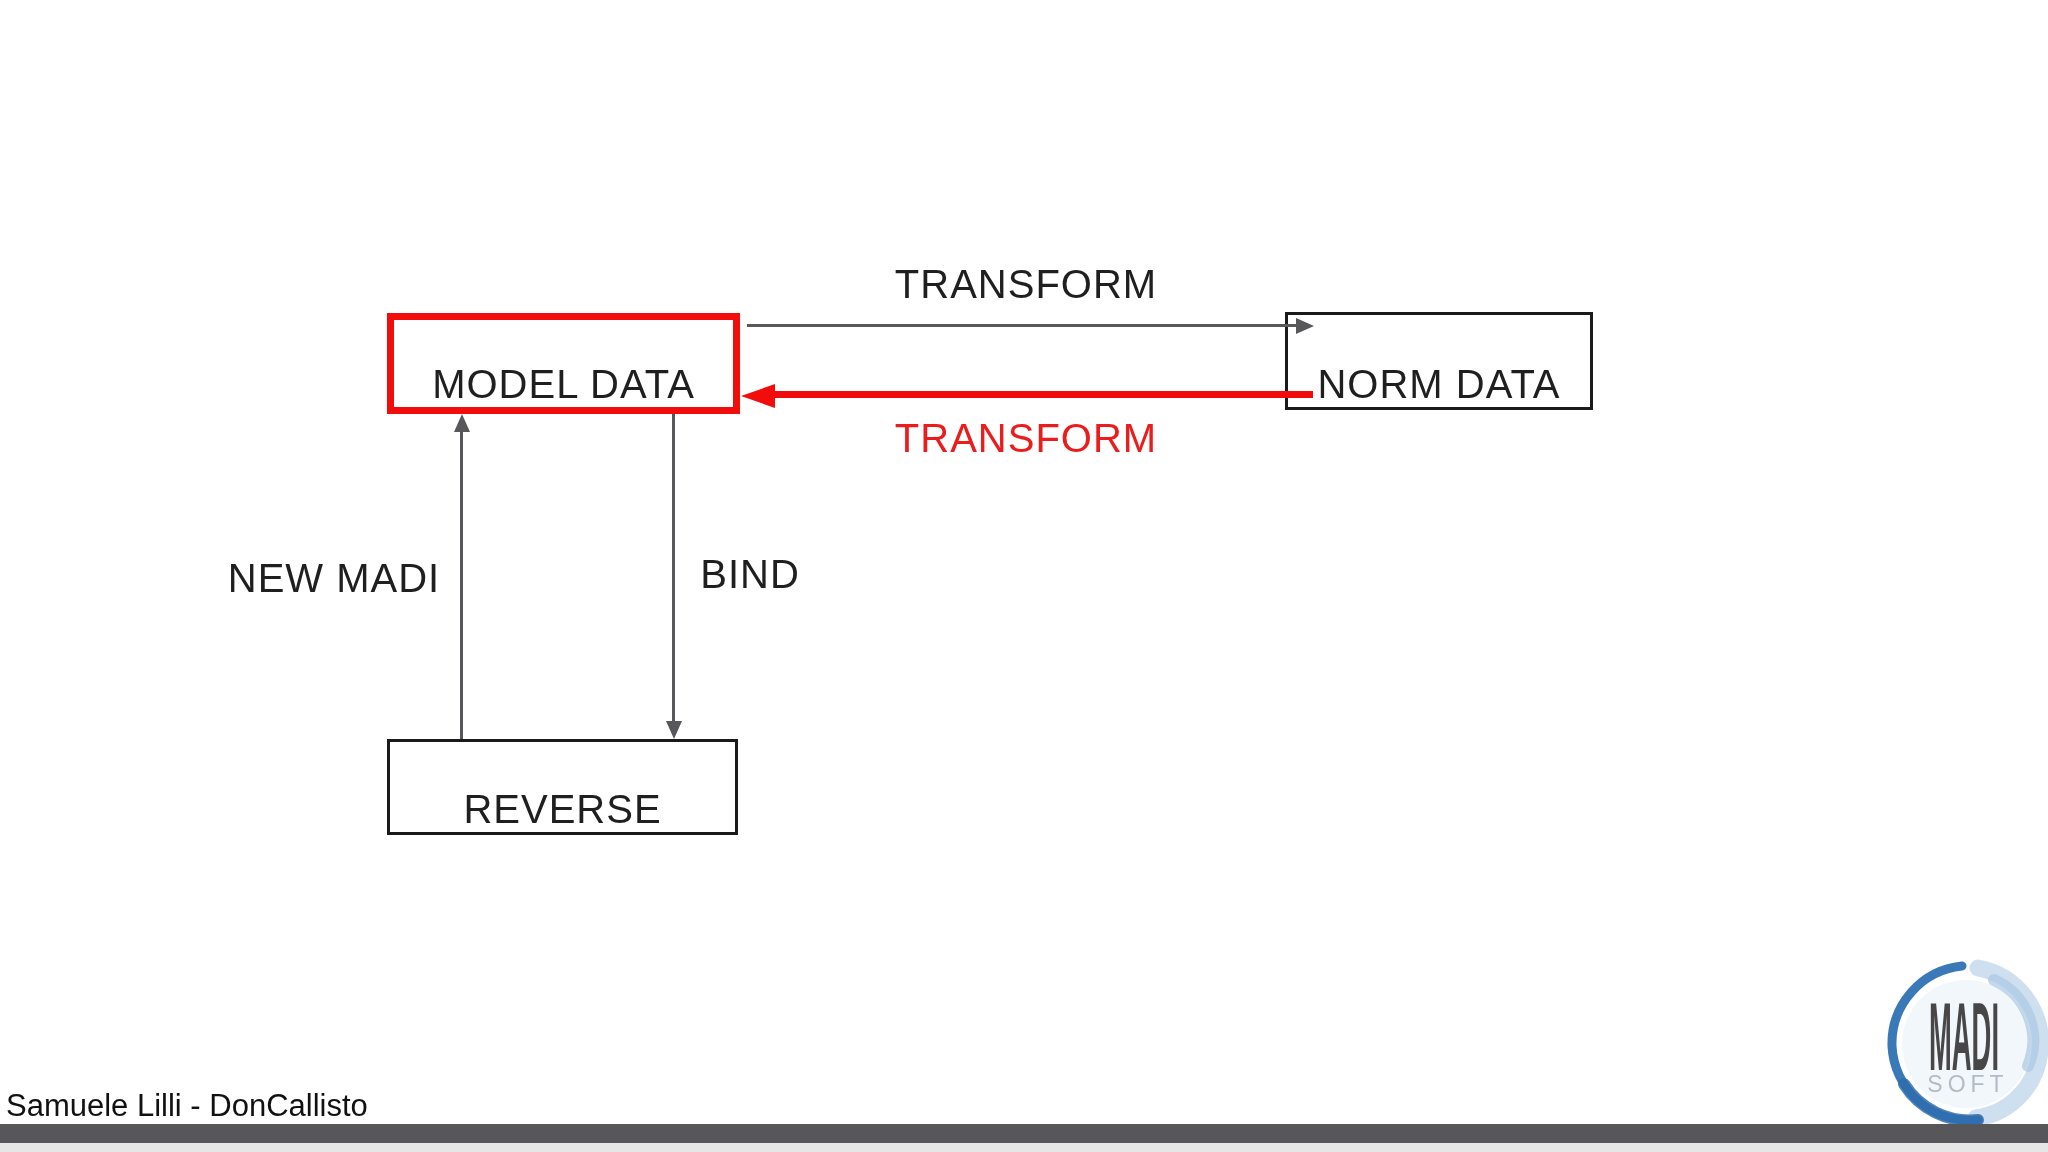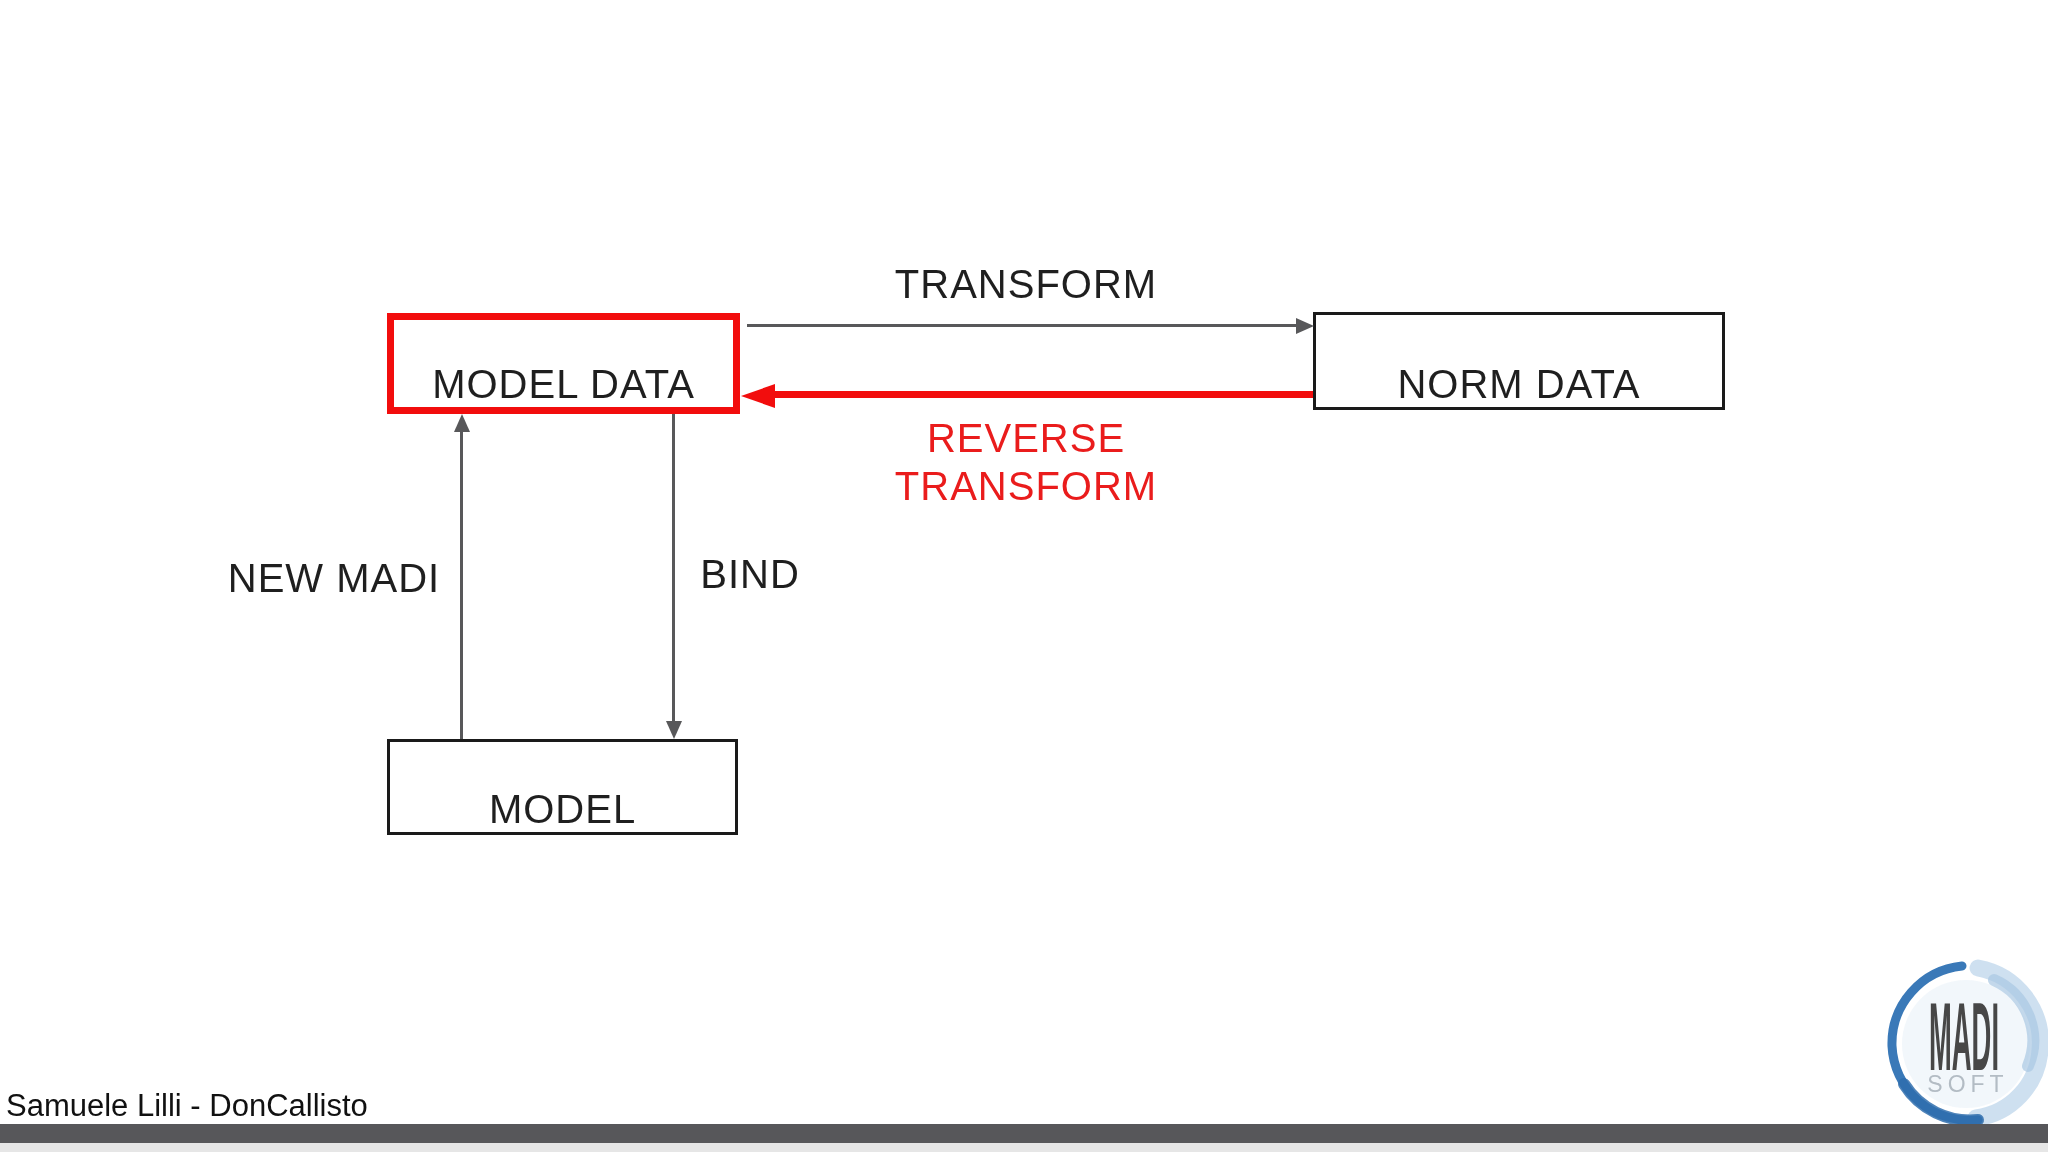--- a/index.html
+++ b/index.html
@@ -32,21 +32,21 @@
     white-space:nowrap;
   }
   .node{
     position:absolute;
     background:#ffffff;
     display:flex;align-items:flex-end;justify-content:center;
     font-size:40px;font-weight:300;letter-spacing:1px;color:var(--text-black);
     white-space:nowrap;
   }
   .node-model{left:387px;top:313px;width:353px;height:101px;border:7px solid var(--accent-red);}
-  .node-norm{left:1313px;top:312px;width:412px;height:98px;border:3px solid var(--box-border-black);}
+  .node-norm{left:1285px;top:312px;width:308px;height:98px;border:3px solid var(--box-border-black);}
   .node-entity{left:387px;top:739px;width:351px;height:96px;border:3px solid var(--box-border-black);}
 
   .edge-label{
     position:absolute;
     font-size:40px;font-weight:300;letter-spacing:1px;
     color:var(--text-black);
     text-align:center;white-space:nowrap;
   }
   .edge-label.red{color:var(--text-red);line-height:48px;}
 
@@ -82,31 +82,30 @@
 
   <div>
 
     <div class="node node-model">
       <span>MODEL DATA</span>
     </div>
     <div class="node node-norm">
       <span>NORM DATA</span>
     </div>
     <div class="node node-entity">
-      <span>MODEL</span>
+      <span>REVERSE</span>
     </div>
 
     <div class="hline" style="left:747px;top:324px;width:550px;"></div>
     <div class="arrowhead head-right" style="left:1296px;top:318px;"></div>
     <div class="edge-label" style="left:826px;top:262px;width:400px;">TRANSFORM</div>
 
     <div class="thick-red-line" style="left:772px;top:391px;width:541px;"></div>
     <div class="arrowhead head-left-red" style="left:741px;top:384px;"></div>
     <div class="edge-label red" style="left:826px;top:414px;width:400px;">
-      <div>REVERSE</div>
       <div>TRANSFORM</div>
     </div>
 
     <div class="vline" style="left:460px;top:431px;height:308px;"></div>
     <div class="arrowhead head-up" style="left:454px;top:414px;"></div>
     <div class="edge-label" style="left:134px;top:556px;width:400px;">NEW MADI</div>
 
     <div class="vline" style="left:672px;top:414px;height:308px;"></div>
     <div class="arrowhead head-down" style="left:666px;top:721px;"></div>
     <div class="edge-label" style="left:550px;top:552px;width:400px;">BIND</div>

